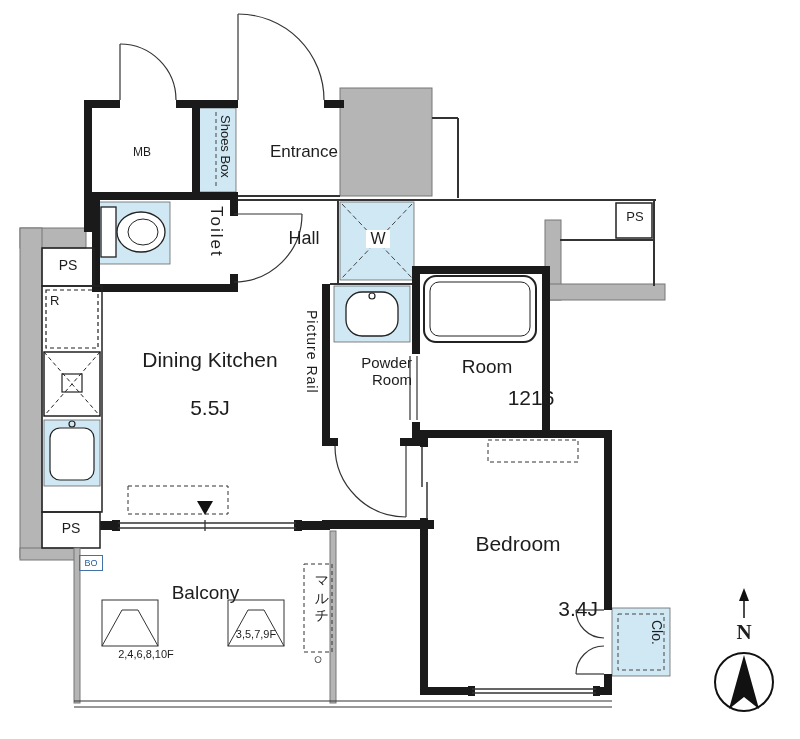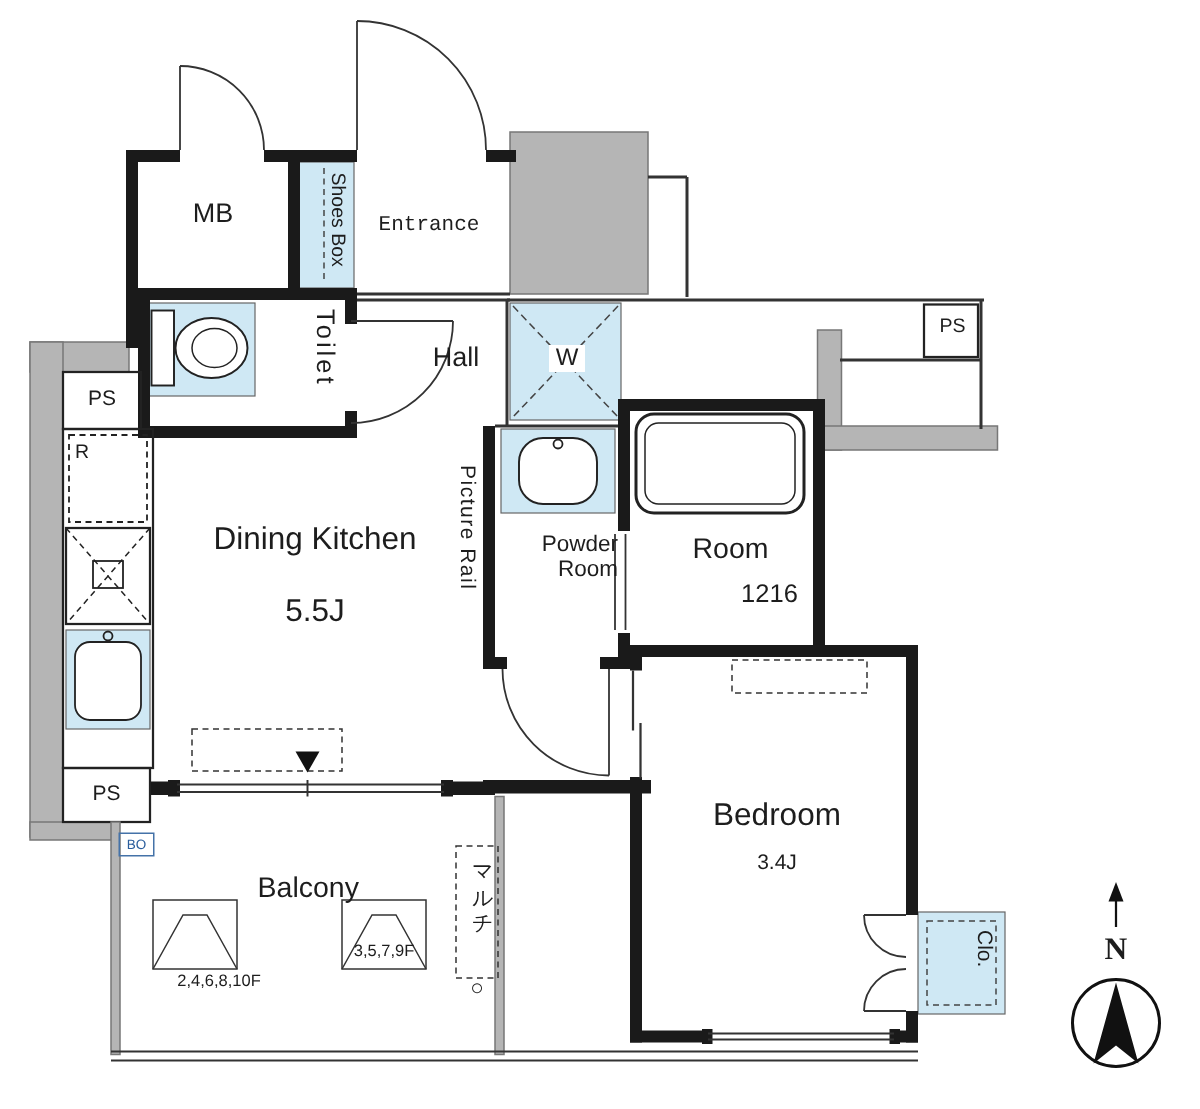--- a/index.html
+++ b/index.html
@@ -194,38 +194,38 @@
   </g>
 
   <g>
     <line x1="744" y1="594" x2="744" y2="618" stroke="#111" stroke-width="1.5"></line>
     <polygon points="744,588 739,601 749,601" fill="#111"></polygon>
     <circle cx="744" cy="682" r="29" fill="#fff" stroke="#111" stroke-width="2"></circle>
     <polygon points="744,655 759,709 744,697 729,709" fill="#111"></polygon>
   </g>
 </svg>
 
-<div class="lbl c" style="left:112px;top:132px;width:60px;font-size:18px;">MB</div>
+<div class="lbl c" style="left:112px;top:146px;width:60px;font-size:12px;">MB</div>
 <div class="lbl v" style="left:232px;top:115px;font-size:13px;">Shoes Box</div>
-<div class="lbl c" style="left:236px;top:142px;width:100px;font-size:14px;font-family:Liberation Mono, monospace;">Entrance</div>
+<div class="lbl c" style="left:254px;top:142px;width:100px;font-size:17px;">Entrance</div>
 <div class="lbl v" style="left:226px;top:206px;font-size:17px;letter-spacing:2px;">Toilet</div>
 <div class="lbl c" style="left:264px;top:228px;width:80px;font-size:18px;">Hall</div>
 <div class="lbl c" style="left:366px;top:230px;width:24px;font-size:16px;background:#fff;">W</div>
 <div class="lbl c" style="left:617px;top:210px;width:36px;font-size:13px;">PS</div>
 <div class="lbl c" style="left:42px;top:257px;width:52px;font-size:14px;">PS</div>
 <div class="lbl c" style="left:42px;top:520px;width:58px;font-size:14px;">PS</div>
 <div class="lbl" style="left:50px;top:294px;font-size:13px;">R</div>
 <div class="lbl c" style="left:100px;top:348px;width:220px;font-size:21px;">Dining Kitchen</div>
 <div class="lbl c" style="left:100px;top:396px;width:220px;font-size:21px;">5.5J</div>
 <div class="lbl v" style="left:320px;top:310px;font-size:14px;letter-spacing:1px;">Picture Rail</div>
 <div class="lbl c wrap" style="left:334px;top:354px;width:78px;font-size:15px;">Powder Room</div>
 <div class="lbl c" style="left:452px;top:356px;width:70px;font-size:19px;">Room</div>
-<div class="lbl c" style="left:478px;top:386px;width:70px;font-size:17px;">1216</div>
+<div class="lbl c" style="left:496px;top:386px;width:70px;font-size:21px;">1216</div>
 <div class="lbl c" style="left:438px;top:532px;width:160px;font-size:21px;">Bedroom</div>
-<div class="lbl c" style="left:438px;top:566px;width:160px;font-size:14px;">3.4J</div>
+<div class="lbl c" style="left:438px;top:597px;width:160px;font-size:21px;text-align:right;">3.4J</div>
 <div class="lbl c" style="left:148px;top:582px;width:115px;font-size:19px;">Balcony</div>
 <div class="lbl c" style="left:106px;top:648px;width:80px;font-size:11px;">2,4,6,8,10F</div>
 <div class="lbl c" style="left:221px;top:628px;width:70px;font-size:11px;">3,5,7,9F</div>
 <div class="lbl c wrap" style="left:307px;top:572px;width:22px;font-size:14px;line-height:1.25;word-break:break-all;">マルチ</div>
 <div class="lbl c" style="left:308px;top:650px;width:20px;font-size:15px;">○</div>
 <div class="bo-box" style="left:79px;top:555px;width:22px;height:14px;font-size:9px;">BO</div>
 <div class="lbl v" style="left:665px;top:620px;font-size:14px;">Clo.</div>
 <div class="lbl c n-letter" style="left:730px;top:620px;width:28px;font-size:21px;">N</div>
 
 </div>

